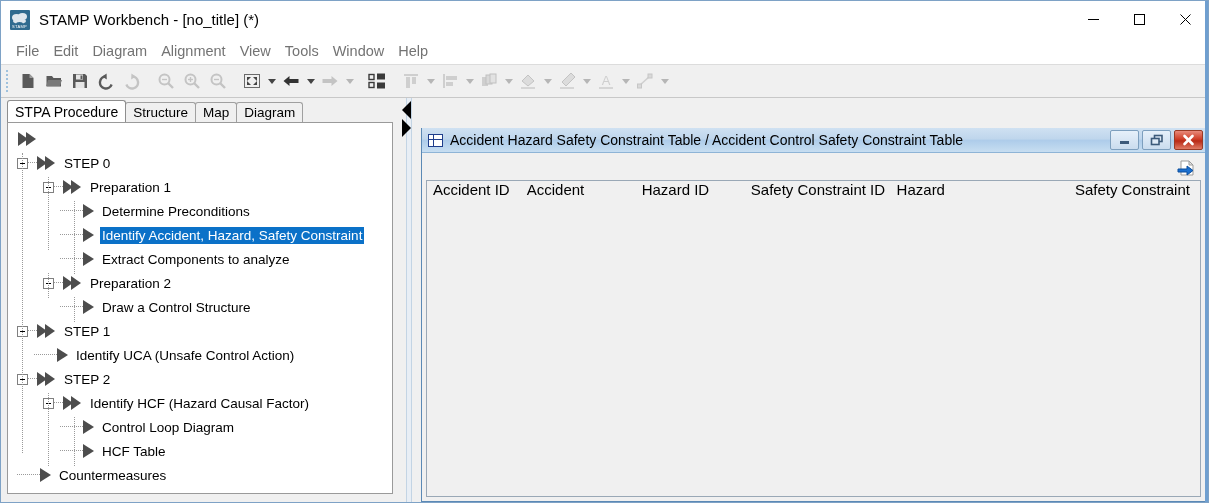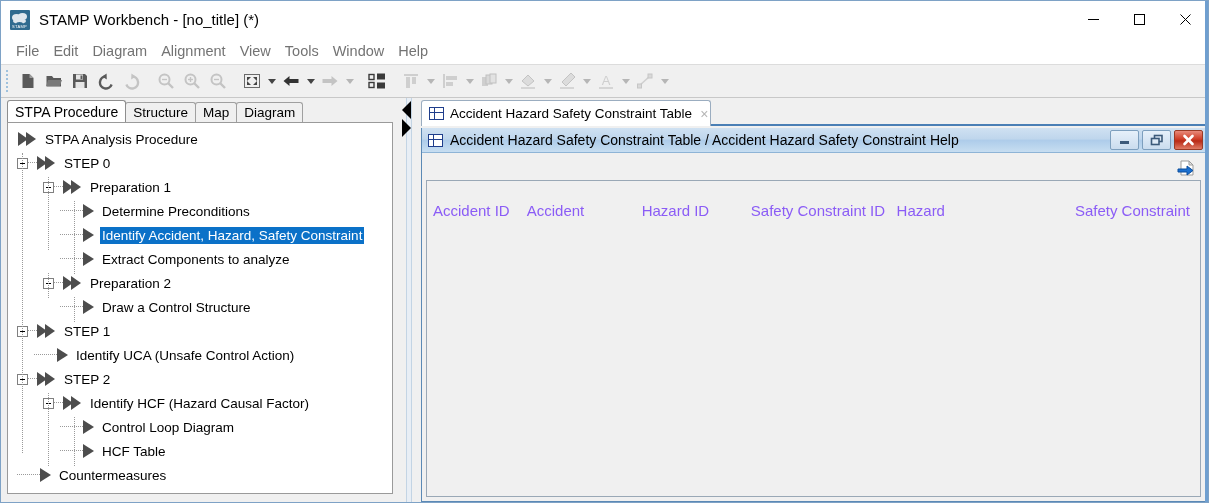--- a/index.html
+++ b/index.html
@@ -420,24 +420,24 @@
     position: absolute;
     left: 4px; right: 4px; top: 27px; bottom: 4px;
     background: #f0f0f0;
     border: 1px solid #9aa8b6;
     box-sizing: border-box;
     overflow: hidden;
   }
   .table-header {
     display: flex;
     height: 38px;
-    align-items: flex-end;
+    align-items: flex-start;
     background: #f0f0f0;
     font-size: 15px;
-    color: #8b5cf6;
+    color: #000000;
   }
   .th {
     white-space: nowrap;
     box-sizing: border-box;
     padding-left: 6px;
     overflow: hidden;
   }
   .table-body {
     position: absolute;
     left: 0; right: 0; top: 38px; bottom: 0;
@@ -699,21 +699,20 @@
             <span>Diagram</span>
           </div>
       </div>
 
       <div class="tree-box">
         <div class="tree">
 
           <div class="trow">
             <div class="tspace" style="width:10px"></div>
             <div class="arrow-double"></div>
-            <div class="tlabel">STPA Analysis Procedure</div>
           </div>
 
           <div class="trow">
             <div class="tspace" style="width:9px"></div>
             <div class="tex"></div>
             <div class="dots-h" style="width:9px"></div>
             <div class="arrow-double"></div>
             <div class="tlabel">STEP 0</div>
           </div>
 
@@ -825,33 +824,26 @@
     </div>
 
     <div class="splitter">
       <div class="sbar"></div>
       <div class="tri up"></div>
       <div class="tri down"></div>
     </div>
 
     <div class="right-panel">
 
-      <div class="doc-tabstrip">
-        <div class="doc-tab" style="width:290px;">
-          <div class="tbl-icon"></div>
-          <span>Accident Hazard Safety Constraint Table</span>
-          <span class="tab-close">×</span>
-        </div>
-      </div>
 
       <div class="mdi">
 
         <div class="mdi-title">
           <div class="tbl-icon" style="margin-right:7px;"></div>
-          <div class="mdi-title-text">Accident Hazard Safety Constraint Table / Accident Hazard Safety Constraint Help</div>
+          <div class="mdi-title-text">Accident Hazard Safety Constraint Table / Accident Control Safety Constraint Table</div>
           <div class="mdi-btns">
             <div class="mdi-btn">
               <svg width="13" height="11" viewBox="0 0 13 11">
                   <rect x="2" y="6" width="9" height="3" fill="#3c5a7a"></rect>
                 </svg>
             </div>
             <div class="mdi-btn">
               <svg width="14" height="12" viewBox="0 0 14 12">
                 <rect x="4.5" y="1.5" width="7.5" height="6" fill="none" stroke="#3c5a7a" stroke-width="1.6"></rect>
                 <rect x="1.5" y="4.5" width="7.5" height="6" fill="#dfeaf6" stroke="#3c5a7a" stroke-width="1.6"></rect>

